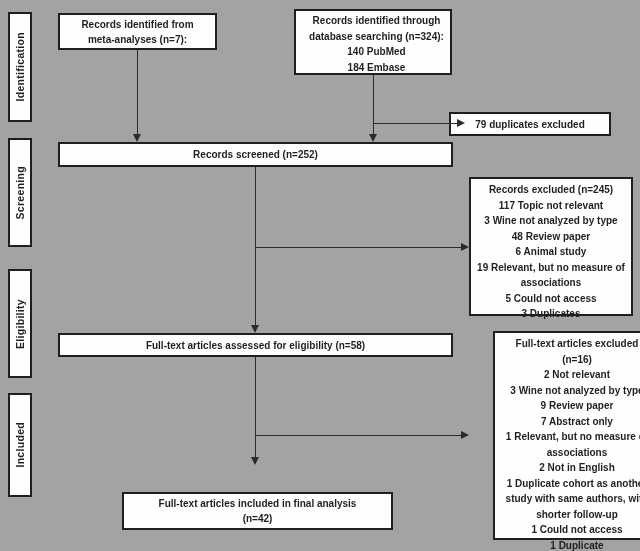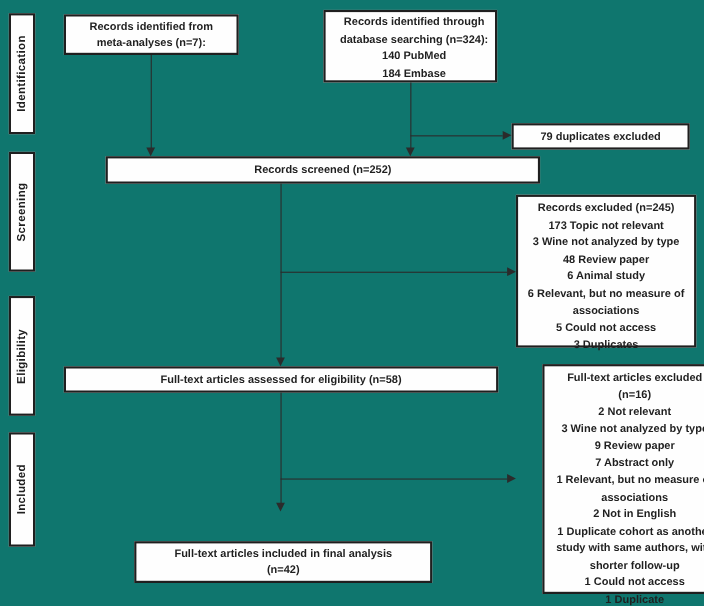--- a/index.html
+++ b/index.html
@@ -1,20 +1,20 @@
 <!DOCTYPE html>
 <html><head>
 <meta charset="utf-8">
 <style>
   html, body { margin: 0; padding: 0; background: #ffffff; }
   .canvas {
     position: relative;
     width: 640px;
     height: 551px;
-    background: #0f766e;
+    background: #a3a3a3;
     font-family: "Liberation Sans", "DejaVu Sans", sans-serif;
     color: #1f1f1f;
     overflow: hidden;
   }
   .box {
     position: absolute;
     box-sizing: border-box;
     border: 2px solid #1f1f1f;
     background: #fefefe;
     font-size: 10px;
@@ -84,36 +84,36 @@
 
   <div class="box list-box" style="left:294px; top:9px; width:158px; height:66px; padding-top:2px;padding-left:12px;">
     <div class="box-title">Records identified through</div>
     <div class="box-title">database searching (n=324):</div>
     <div class="box-items">
         <div>140 PubMed</div>
         <div>184 Embase</div>
       </div>
   </div>
 
-  <div class="box center-box" style="left:465px; top:112px; width:162px; height:24px;">
+  <div class="box center-box" style="left:449px; top:112px; width:162px; height:24px;">
     <div>79 duplicates excluded</div>
   </div>
 
-  <div class="box center-box" style="left:58px; top:142px; width:395px; height:25px;margin-left:38px;">
+  <div class="box center-box" style="left:58px; top:142px; width:395px; height:25px;">
     <div>Records screened (n=252)</div>
   </div>
 
   <div class="box list-box" style="left:469px; top:177px; width:164px; height:139px;">
     <div class="box-title">Records excluded (n=245)</div>
     <div class="box-items">
-        <div>173 Topic not relevant</div>
+        <div>117 Topic not relevant</div>
         <div>3 Wine not analyzed by type</div>
         <div>48 Review paper</div>
         <div>6 Animal study</div>
-        <div>6 Relevant, but no measure of associations</div>
+        <div>19 Relevant, but no measure of associations</div>
         <div>5 Could not access</div>
         <div>3 Duplicates</div>
       </div>
   </div>
 
   <div class="box center-box" style="left:58px; top:333px; width:395px; height:24px;align-items:center;">
     <div>Full-text articles assessed for eligibility (n=58)</div>
   </div>
 
   <div class="box list-box" style="left:469px; top:331px; width:168px; height:209px;margin-left:24px;">

